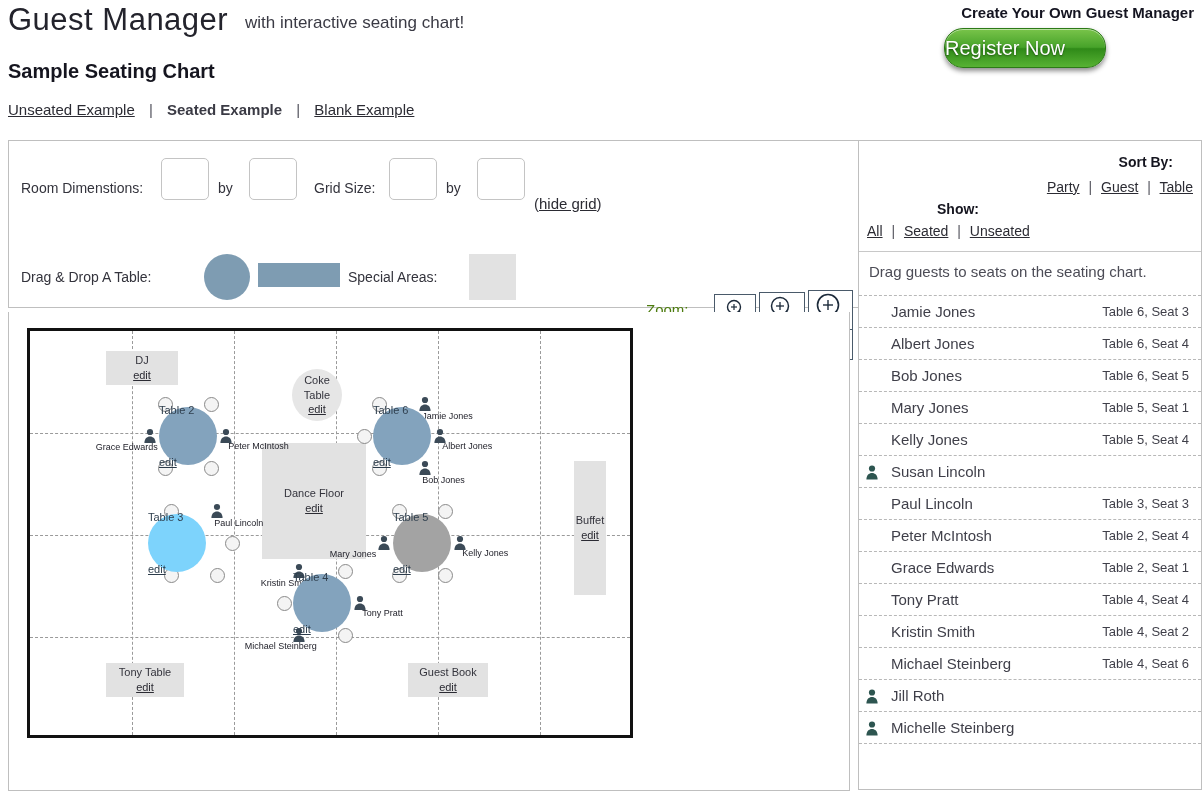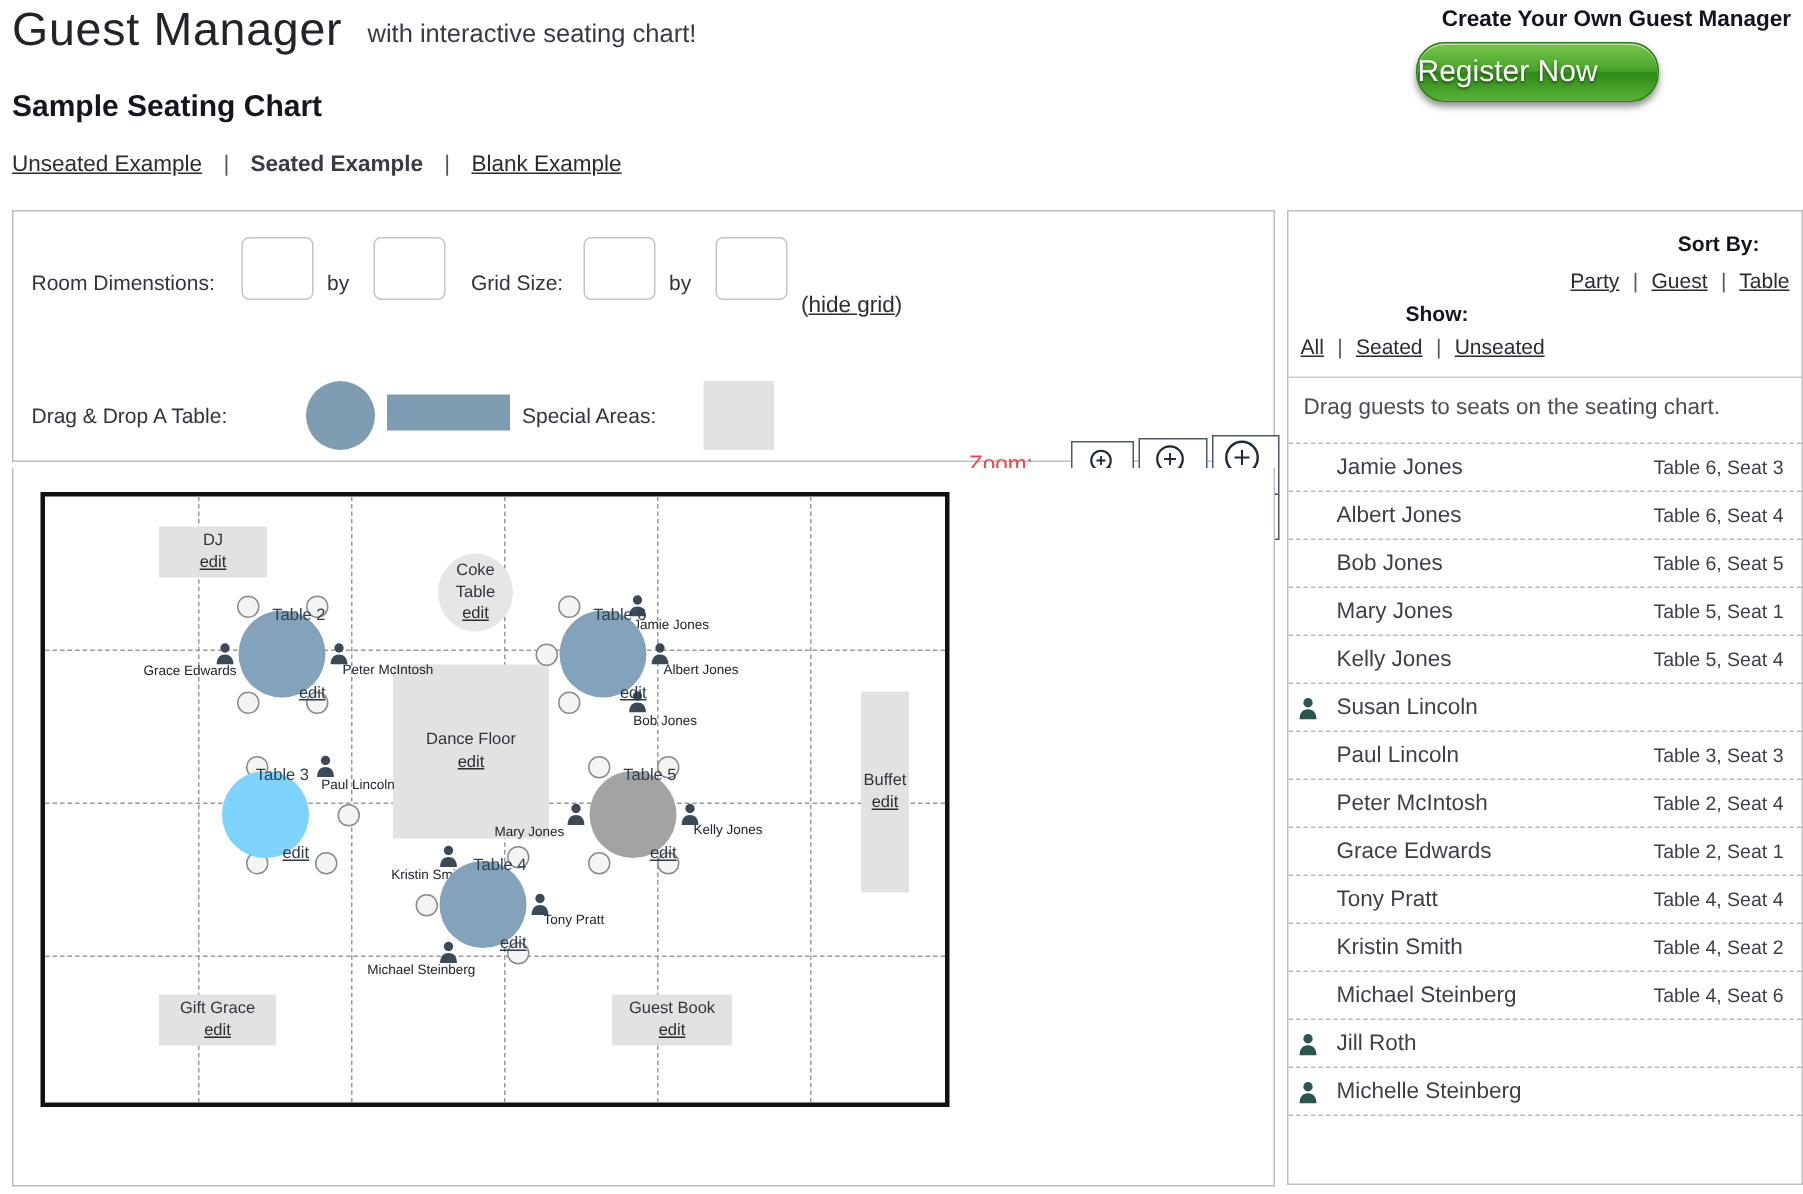--- a/index.html
+++ b/index.html
@@ -23,21 +23,21 @@
   }
   #page-title{position:absolute;left:8px;top:60px;font-size:20px;font-weight:bold;color:#15151f;}
   #example-nav{position:absolute;left:8px;top:101px;font-size:15px;color:#3a3a44;}
   #example-nav span.sep{margin:0 10px;color:#55555f;}
   #example-nav a{color:#2b2b33;}
   #example-nav .current{text-decoration:none;color:#3a3a44;font-weight:bold;}
 
   
   #editor-panel{
     position:absolute;left:8px;top:140px;width:840px;height:166px;
-    border:1px solid #bfbfbf;background:#fff;
+    border:1px solid #bfbfbf;background:#fff;padding-left:44px;
   }
   .lbl{font-size:14px;color:#33333c;}
   #room-dim-label{position:absolute;left:12px;top:39px;}
   .num-input{
     position:absolute;width:48px;height:42px;border:1px solid #c4c4c4;border-radius:5px;background:#fff;
     font-family:inherit;font-size:14px;padding:0 6px;box-sizing:border-box;color:#33333c;
   }
   #room-w{left:152px;top:17px;}
   #room-h{left:240px;top:17px;}
   #grid-w{left:380px;top:17px;}
@@ -46,21 +46,21 @@
   #by2{position:absolute;left:437px;top:39px;}
   #grid-size-label{position:absolute;left:305px;top:39px;}
   #hide-grid{position:absolute;left:525px;top:39px;width:70px;font-size:15px;color:#33333c;line-height:47px;}
   #hide-grid a{color:#2b2b33;}
   #drag-label{position:absolute;left:12px;top:128px;}
   #round-table-proto{position:absolute;left:195px;top:113px;width:46px;height:46px;border-radius:50%;background:#7e9cb2;}
   #rect-table-proto{position:absolute;left:249px;top:122px;width:82px;height:24px;background:#7e9cb2;}
   #special-label{position:absolute;left:339px;top:128px;}
   #special-proto{position:absolute;left:460px;top:113px;width:47px;height:46px;background:#e2e2e2;}
 
-  #zoom-label{position:absolute;left:637px;top:160px;font-size:15px;color:#ef4444;}
+  #zoom-label{position:absolute;left:637px;top:160px;font-size:15px;color:#4d7c0f;}
   .zoom-btn{position:absolute;border:1px solid #4a5a6a;background:#fff;cursor:pointer;}
   #zoom-small{left:705px;top:153px;width:40px;height:30px;}
   #zoom-med{left:750px;top:151px;width:44px;height:34px;}
   #zoom-large{left:799px;top:149px;width:43px;height:38px;}
   #zoom-fit{left:799px;top:188px;width:43px;height:29px;}
   .zoom-btn svg{display:block;margin:auto;}
 
   
   #chart-wrap{position:absolute;left:8px;top:312px;width:840px;height:478px;border:1px solid #bfbfbf;border-top:none;background:#fff;}
   #chart-canvas{
@@ -71,21 +71,21 @@
   .gridline-h{position:absolute;left:0;right:0;height:0;border-top:1px dashed #9a9a9a;}
   .special-area{
     position:absolute;background:#e2e2e2;font-size:11px;color:#33333c;text-align:center;
     display:flex;flex-direction:column;justify-content:center;align-items:center;line-height:1.35;
   }
   .special-area a{font-size:11px;color:#2b2b33;}
   .special-area.round{border-radius:50%;background:#e6e6e6;}
   .table-group{position:absolute;}
   .table-disc{
     position:absolute;border-radius:50%;background:#83a3bd;
-    display:flex;flex-direction:column;justify-content:center;align-items:flex-end;
+    display:flex;flex-direction:column;justify-content:center;align-items:flex-start;
     font-size:11px;color:#2f3f4e;line-height:1.3;gap:38px;
   }
   .table-disc a{font-size:11px;color:#2b3b4a;}
   .seat-empty{position:absolute;width:13px;height:13px;border-radius:50%;border:1px solid #8a8a8a;background:#f4f4f4;}
   .seat-person{position:absolute;width:14px;height:15px;}
   .seat-name{position:absolute;font-size:9px;color:#23232c;white-space:nowrap;}
 
   
   #sidebar{position:absolute;left:858px;top:140px;width:344px;height:650px;border:1px solid #bfbfbf;background:#fff;box-sizing:border-box;}
   #sort-block{position:relative;height:110px;border-bottom:1px solid #c8c8c8;}
@@ -196,21 +196,21 @@
       </div>
       <div class="special-area" style="left: 232px; top: 112px; width: 104px; height: 116px;">
         <div>Dance Floor</div>
         <a href="#">edit</a>
       </div>
       <div class="special-area" style="left: 544px; top: 130px; width: 32px; height: 134px;">
         <div>Buffet</div>
         <a href="#">edit</a>
       </div>
       <div class="special-area" style="left: 76px; top: 332px; width: 78px; height: 34px;">
-        <div>Gift Grace</div>
+        <div>Tony Table</div>
         <a href="#">edit</a>
       </div>
       <div class="special-area" style="left: 378px; top: 332px; width: 80px; height: 34px;">
         <div>Guest Book</div>
         <a href="#">edit</a>
       </div>
       <div class="table-group" style="left: 0px; top: 0px; width: 100%; height: 100%;">
         <div class="seat-empty" style="left: 127.8px; top: 66.1px;"></div>
         <div class="seat-empty" style="left: 174.2px; top: 66.1px;"></div>
         <div class="seat-person" style="left: 112.72px; top: 97px;"><svg width="14" height="15" viewBox="0 0 14 15">

